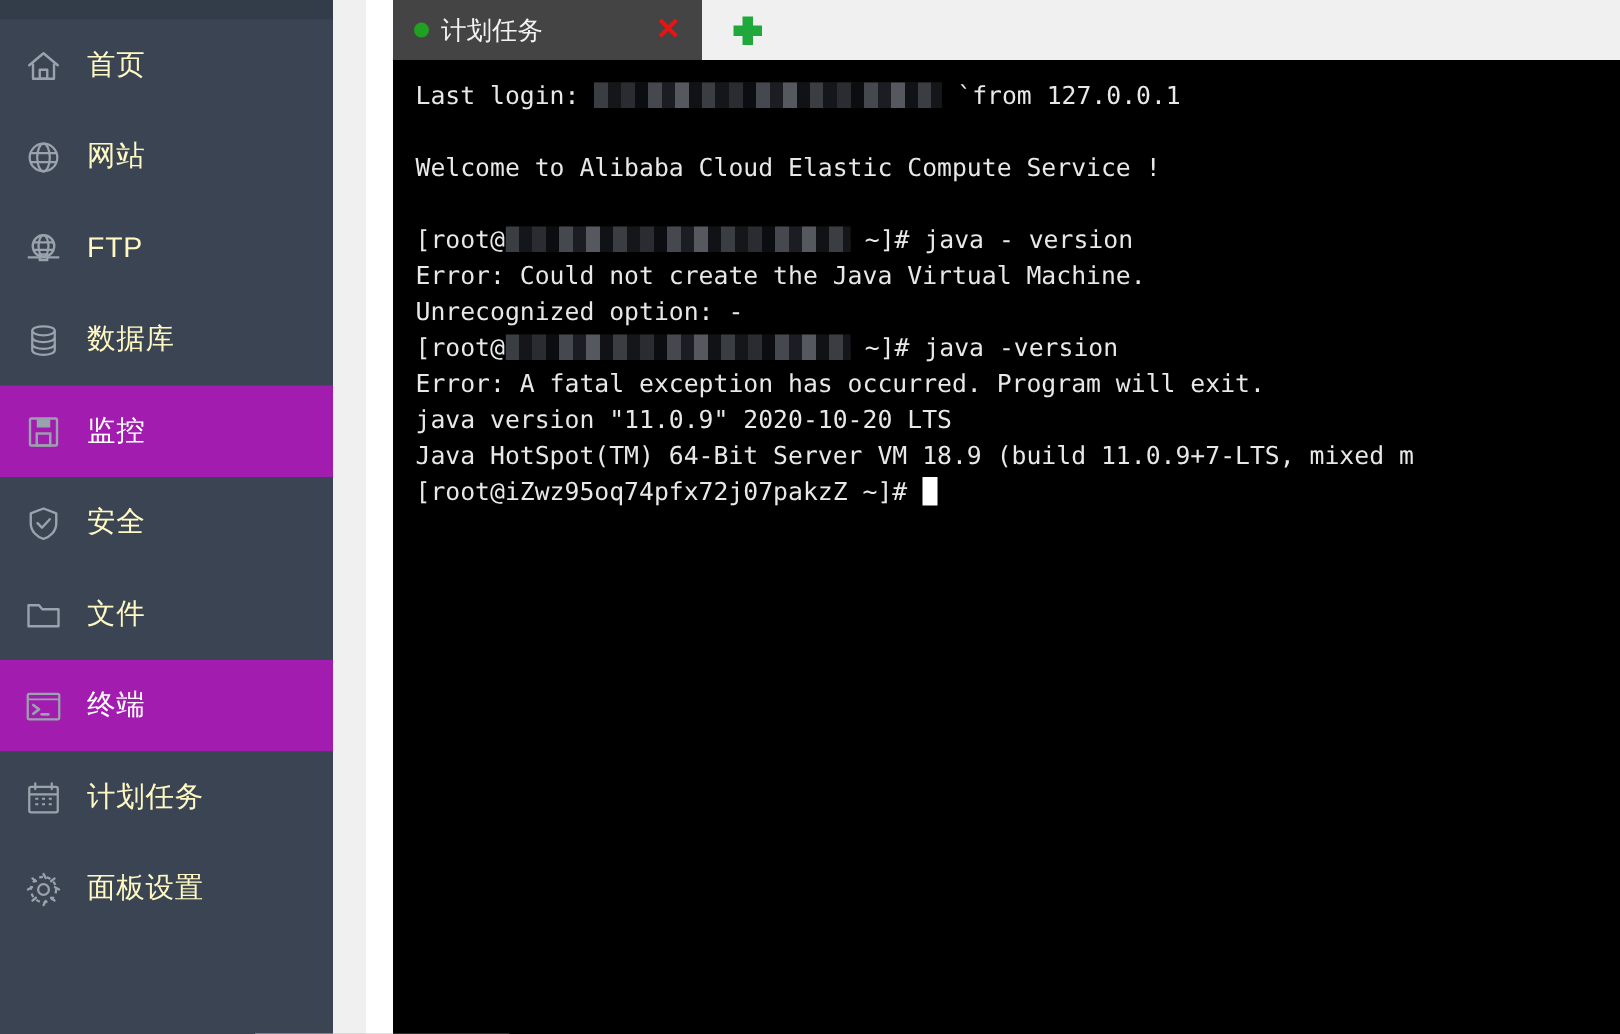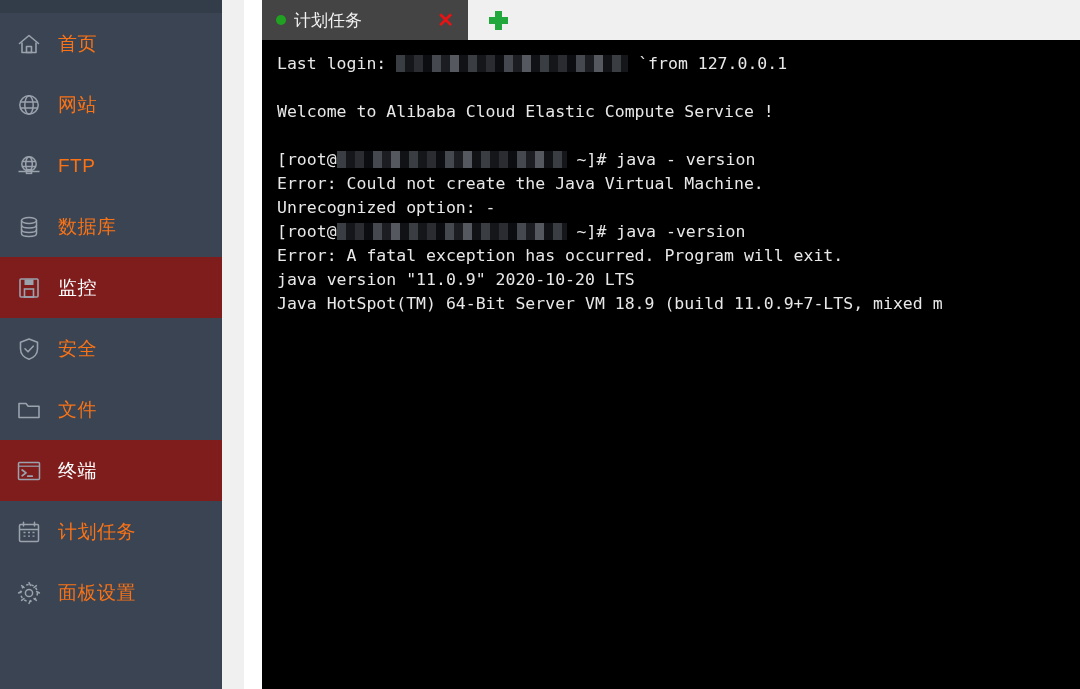--- a/index.html
+++ b/index.html
@@ -35,36 +35,36 @@
     align-items: center;
     padding-left: 14px;
     box-sizing: border-box;
     color: #d5d9de;
     font-size: 19px;
     letter-spacing: 0.5px;
     cursor: pointer;
     background: #3b4452;
   }
   .nav-item.active {
-    background: #7f1d1d;
+    background: #a21caf;
   }
   .nav-icon {
     width: 30px;
     height: 30px;
     margin-right: 14px;
     flex: 0 0 30px;
     display: flex;
     align-items: center;
     justify-content: center;
     color: #9aa2ad;
   }
   .nav-icon svg { display:block; }
   .nav-label {
     line-height: 1;
-    color: #f97316;
+    color: #fef9c3;
   }
   .nav-item.active .nav-label { color: #ffffff; }
 
   
   #gap-gray {
     position: absolute;
     left: 222px; top: 0;
     width: 22px; height: 689px;
     background: #f0f0f0;
   }
@@ -329,15 +329,16 @@
       <div class="term-line blank">&nbsp;</div>
       <div class="term-line">Welcome to Alibaba Cloud Elastic Compute Service !</div>
       <div class="term-line blank">&nbsp;</div>
       <div class="term-line"><span>[root@</span><span class="mosaic m-host"></span><span> ~]# java - version</span></div>
       <div class="term-line">Error: Could not create the Java Virtual Machine.</div>
       <div class="term-line">Unrecognized option: -</div>
       <div class="term-line"><span>[root@</span><span class="mosaic m-host"></span><span> ~]# java -version</span></div>
       <div class="term-line">Error: A fatal exception has occurred. Program will exit.</div>
       <div class="term-line">java version "11.0.9" 2020-10-20 LTS</div>
       <div class="term-line">Java HotSpot(TM) 64-Bit Server VM 18.9 (build 11.0.9+7-LTS, mixed m</div>
+      <div class="term-line"><span>[root@iZwz95oq74pfx72j07pakzZ ~]# </span><span class="cursor-block"></span></div>
     </div>
 
 </div>
 
 </body></html>

